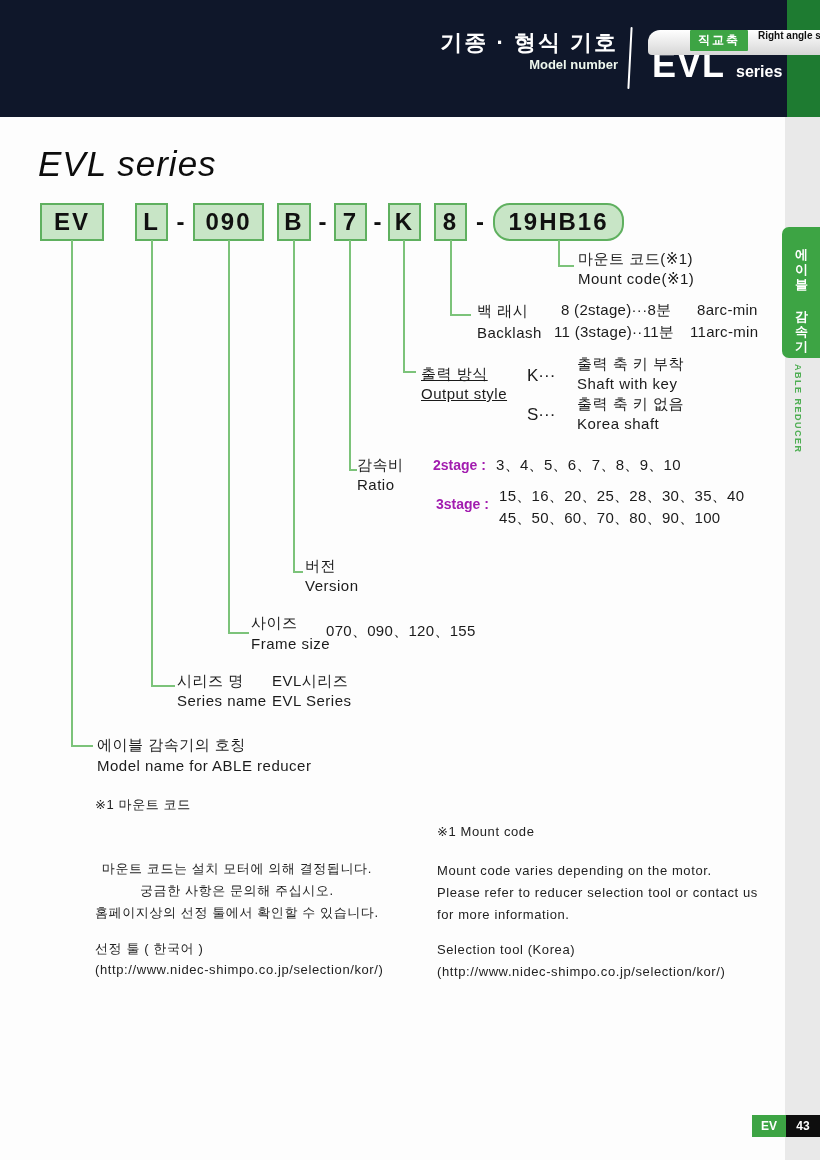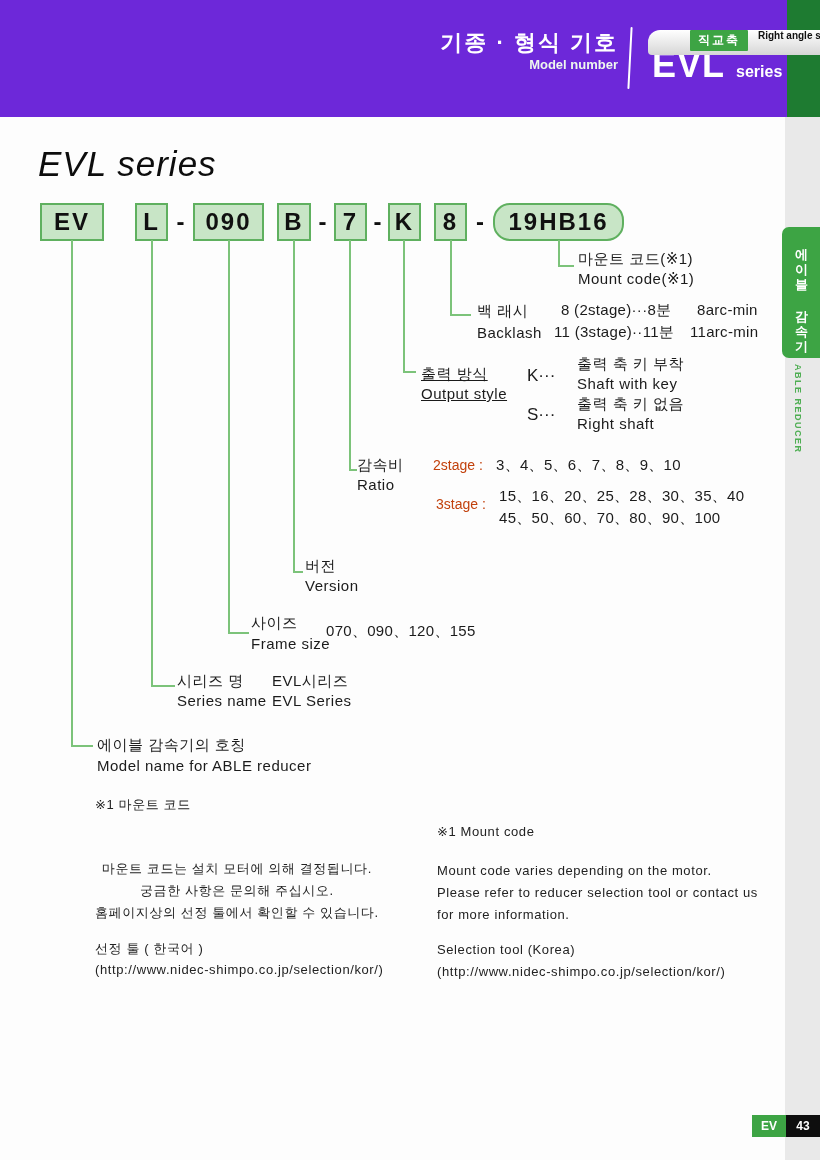--- a/index.html
+++ b/index.html
@@ -3,21 +3,21 @@
 <meta charset="utf-8">
 <style>
   html,body{margin:0;padding:0;background:#fff;}
   .canvas{
     position:relative;width:820px;height:1160px;overflow:hidden;
     background:#fdfdfd;color:#1c1c1c;
     font-family:"Liberation Sans","DejaVu Sans",sans-serif;
   }
   .abs{position:absolute;}
   
-  .header{position:absolute;left:0;top:0;width:820px;height:117px;background:#6d28d9;}
+  .header{position:absolute;left:0;top:0;width:820px;height:117px;background:#0f172a;}
   .header-dark{position:absolute;left:787px;top:0;width:33px;height:117px;background:#1e7b31;}
   .hdr-ko{position:absolute;right:202px;top:28px;font-size:22px;font-weight:bold;color:#fff;letter-spacing:2px;white-space:nowrap;}
   .hdr-en{position:absolute;right:202px;top:57px;font-size:13px;font-weight:bold;color:#eef7ee;white-space:nowrap;}
   .hdr-div{position:absolute;left:629px;top:27px;width:2px;height:62px;background:#fff;transform:rotate(3deg);border-radius:2px;}
   .badge{position:absolute;left:648px;top:30px;width:172px;height:25px;background:linear-gradient(#ffffff,#d6d6d6);border-radius:12px 0 0 4px;display:flex;align-items:flex-start;z-index:3;padding-left:36px;}
   .badge-chip{background:#3da444;color:#fff;font-size:12px;font-weight:bold;letter-spacing:2px;padding:2px 8px;margin-left:6px;border-radius:1px;white-space:nowrap;}
   .badge-txt{font-size:10px;font-weight:bold;color:#111;margin-left:10px;white-space:nowrap;}
   .hdr-series{position:absolute;left:652px;top:44px;display:flex;align-items:baseline;color:#fff;z-index:2;}
   .hdr-series .big{font-size:36px;font-weight:bold;letter-spacing:1px;}
   .hdr-series .small{font-size:16px;font-weight:bold;margin-left:11px;}
@@ -30,21 +30,21 @@
   .page-title{position:absolute;left:38px;top:144px;font-size:35px;font-style:italic;color:#0d0d0d;letter-spacing:1px;white-space:nowrap;}
   
   .mbox{position:absolute;top:203px;height:38px;background:#c8e5c6;border:2px solid #5fb05f;box-sizing:border-box;display:flex;align-items:center;justify-content:center;font-size:24px;font-weight:bold;color:#101010;letter-spacing:2px;}
   .mdash{position:absolute;top:203px;height:38px;display:flex;align-items:center;justify-content:center;font-size:24px;font-weight:bold;color:#101010;}
   
   .vline{position:absolute;width:2px;background:#7cc37a;}
   .hline{position:absolute;height:2px;background:#7cc37a;}
   
   .lbl{position:absolute;font-size:15px;line-height:20px;color:#1b1b1b;white-space:nowrap;letter-spacing:0.5px;}
   .val{position:absolute;font-size:15px;color:#1b1b1b;white-space:nowrap;letter-spacing:0.3px;}
-  .stage{position:absolute;font-size:14px;font-weight:normal;color:#c2410c;white-space:nowrap;}
+  .stage{position:absolute;font-size:14px;font-weight:bold;color:#a21caf;white-space:nowrap;}
   .code-letter{position:absolute;font-size:17px;color:#1b1b1b;white-space:nowrap;}
   
   .fnote{font-size:13px;color:#222;white-space:nowrap;letter-spacing:0.6px;}
   .fnote-line{line-height:22px;}
   
   .pf-ev{position:absolute;left:752px;top:1115px;width:34px;height:22px;background:#3da444;color:#fff;font-size:12px;font-weight:bold;display:flex;align-items:center;justify-content:center;}
   .pf-num{position:absolute;left:786px;top:1115px;width:34px;height:22px;background:#0e0e0e;color:#fff;font-size:12px;font-weight:bold;display:flex;align-items:center;justify-content:center;}
 </style>
 </head>
 <body>
@@ -123,21 +123,21 @@
     <div>Output style</div>
   </div>
   <div class="code-letter" style="left:527px;top:366px;">K···</div>
   <div class="lbl" style="left:577px;top:354px;">
     <div>출력 축 키 부착</div>
     <div>Shaft with key</div>
   </div>
   <div class="code-letter" style="left:527px;top:405px;">S···</div>
   <div class="lbl" style="left:577px;top:394px;">
     <div>출력 축 키 없음</div>
-    <div>Right shaft</div>
+    <div>Korea shaft</div>
   </div>
 
   <div class="lbl" style="left:357px;top:455px;">
     <div>감속비</div>
     <div>Ratio</div>
   </div>
   <div class="stage" style="left:433px;top:457px;">2stage :</div>
   <div class="val" style="left:496px;top:456px;">3、4、5、6、7、8、9、10</div>
   <div class="stage" style="left:436px;top:496px;">3stage :</div>
   <div class="val" style="left:499px;top:487px;">15、16、20、25、28、30、35、40</div>

